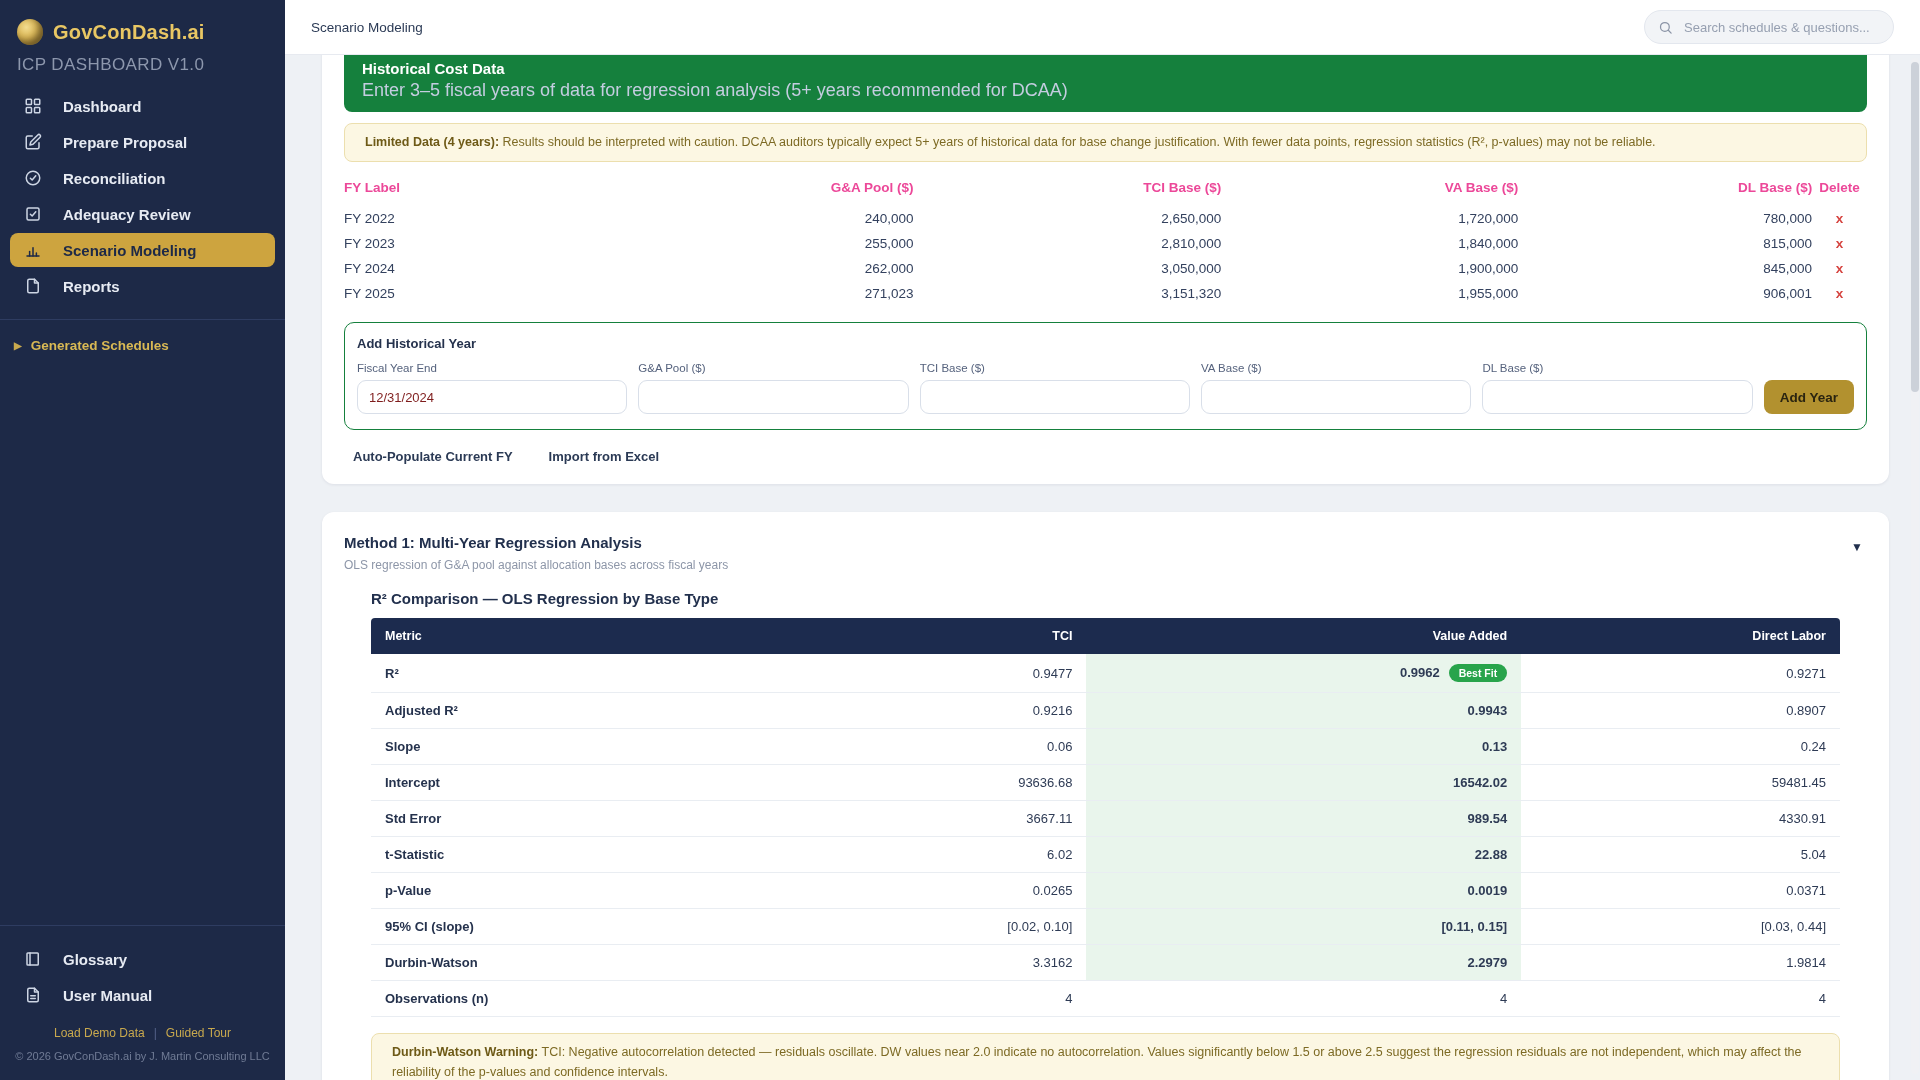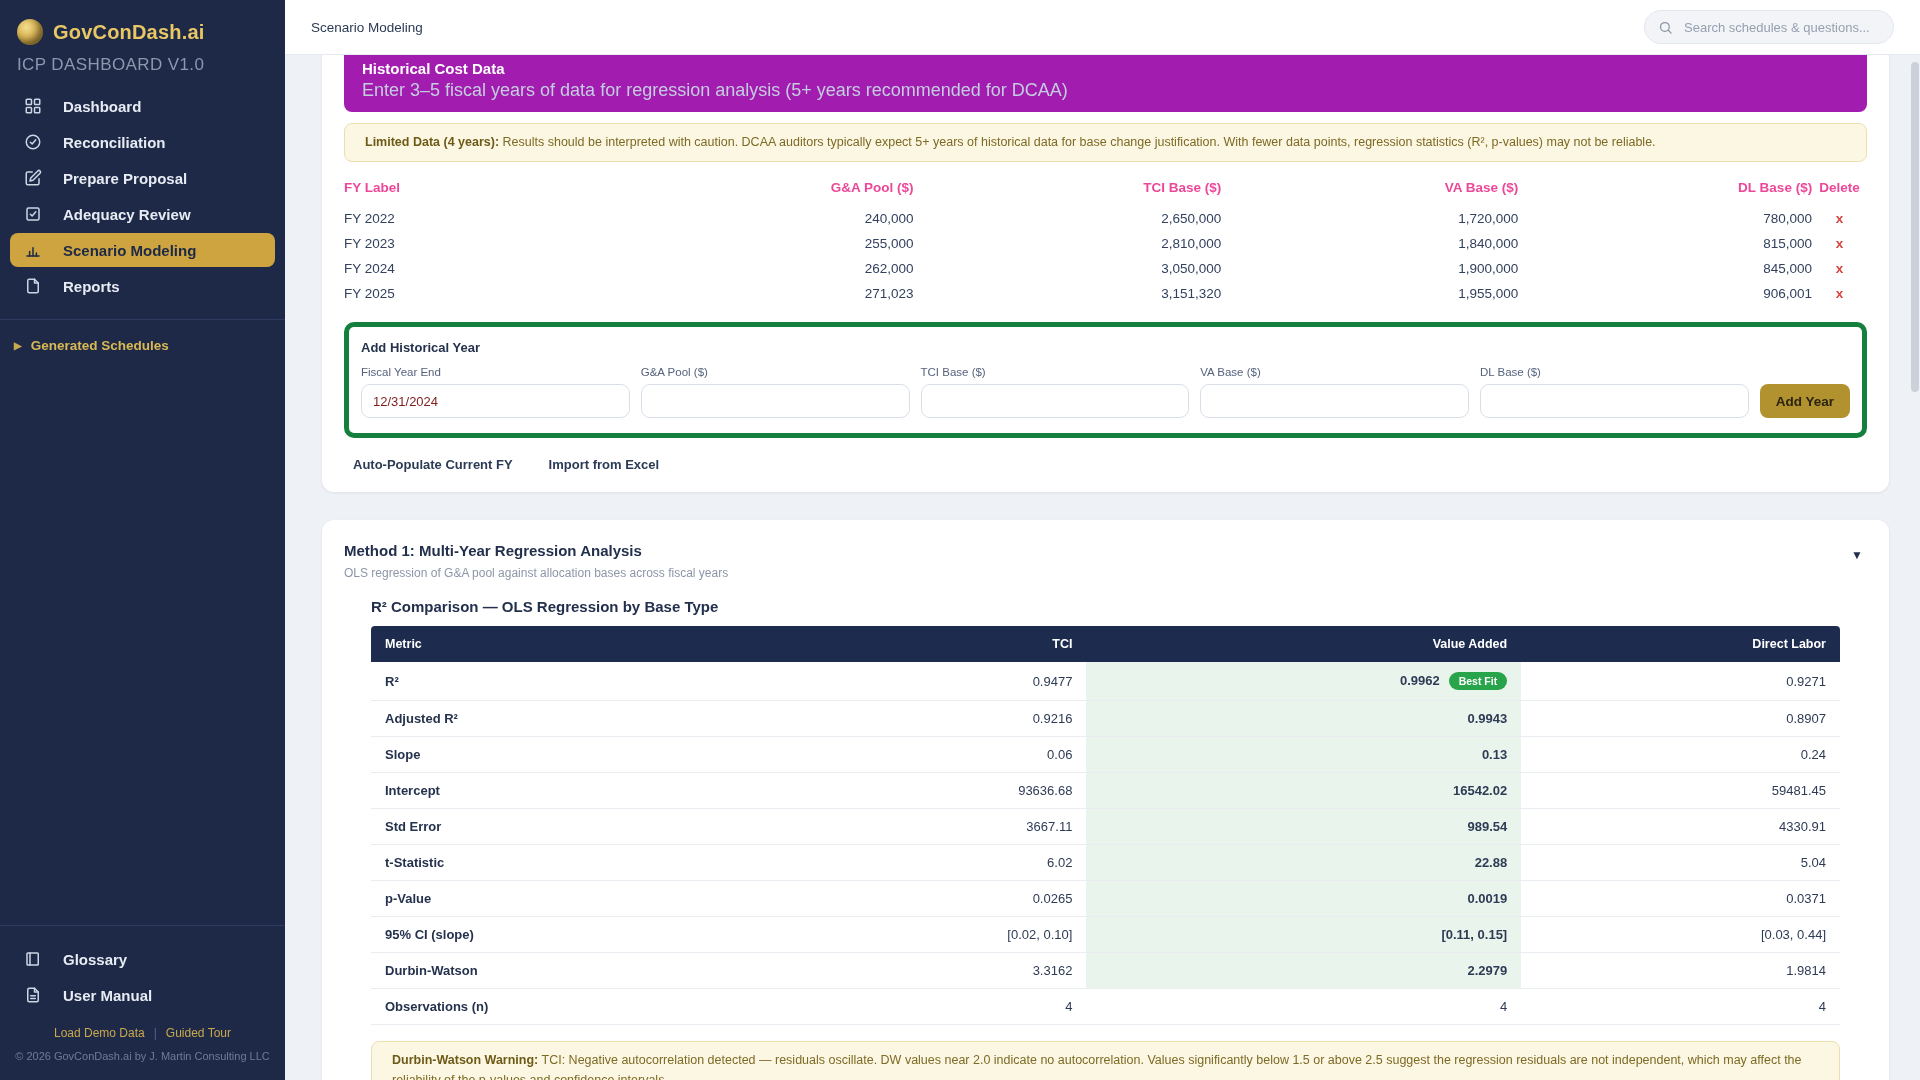--- a/index.html
+++ b/index.html
@@ -39,35 +39,35 @@
   .searchbox { display:flex; align-items:center; gap:9px; background:#f2f4f7; border:1px solid #e3e7ee; border-radius:17px; height:34px; width:250px; padding:0 13px; color:#8b94a6; }
   .searchbox svg { width:15px; height:15px; flex:none; }
   .searchbox input { border:none; background:transparent; outline:none; font-size:13px; color:#3a4660; width:100%; font-family:inherit; }
   .searchbox input::placeholder { color:#97a0b1; }
 
   .content { height:1025px; overflow:hidden; padding:0 31px 0 37px; }
   .card { background:#fff; border-radius:12px; box-shadow:0 1px 3px rgba(20,30,60,.08); }
 
   
   .card-hist { margin-top:-30px; padding:20px 22px; }
-  .hist-header { background:#a21caf; border-radius:8px; padding:15px 18px 11px; }
+  .hist-header { background:#15803d; border-radius:8px; padding:15px 18px 11px; }
   .hist-title { color:#ffffff; font-size:15px; font-weight:bold; }
   .hist-sub { color:#c4cde0; font-size:18px; margin-top:3px; }
   .warn { background:#fcf7e3; border:1px solid #ecdfae; border-radius:8px; padding:9px 20px; font-size:12.5px; color:#7d6a24; margin-top:11px; line-height:1.55; }
   .warn strong { color:#6e5a17; }
 
   .hist-table { width:100%; border-collapse:collapse; margin-top:12px; font-size:13.5px; }
   .hist-table th { font-weight:bold; color:#ec4899; text-align:right; padding:6px 0 11px; }
   .hist-table th.c-fy { text-align:left; }
   .hist-table th.c-del, .hist-table td.c-del { text-align:center; }
   .hist-table td { color:#33415e; text-align:right; padding:5px 0; }
   .hist-table td.c-fy { text-align:left; }
   .del-x { color:#d64541; font-weight:600; cursor:pointer; }
 
-  .add-box { border:5px solid #15803d; border-radius:10px; margin-top:16px; padding:13px 12px 15px; }
+  .add-box { border:1px solid #15803d; border-radius:10px; margin-top:16px; padding:13px 12px 15px; }
   .add-title { font-size:13px; font-weight:bold; color:#25324d; }
   .add-row { display:flex; gap:11px; margin-top:11px; align-items:flex-end; }
   .field { flex:1; display:flex; flex-direction:column; }
   .field label { font-size:11.5px; color:#55627d; margin-bottom:6px; }
   .field input { height:34px; border:1px solid #d9dfe9; border-radius:9px; padding:0 11px; font-size:13px; color:#7f1d1d; outline:none; font-family:inherit; background:#fff; width:100%; }
   .add-btn { height:34px; background:#b2912f; color:#2a2410; border:none; border-radius:8px; padding:0 16px; font-weight:bold; font-size:13.5px; font-family:inherit; cursor:pointer; flex:none; }
   .actions { display:flex; gap:36px; margin-top:19px; padding-left:9px; }
   .action-link { font-size:13px; font-weight:bold; color:#2b3a55; cursor:pointer; }
 
   
@@ -110,34 +110,34 @@
             <rect x="14" y="3" width="7" height="7" rx="1"></rect>
             <rect x="3" y="14" width="7" height="7" rx="1"></rect>
             <rect x="14" y="14" width="7" height="7" rx="1"></rect>
           </svg>
         </span>
         <span class="nav-label">Dashboard</span>
       </div>
       <div class="nav-item">
         <span class="nav-icon">
           <svg viewBox="0 0 24 24" fill="none" stroke="currentColor" stroke-width="2" stroke-linecap="round" stroke-linejoin="round">
+            <path d="M11 4H5a2 2 0 0 0-2 2v13a2 2 0 0 0 2 2h13a2 2 0 0 0 2-2v-6"></path>
+            <path d="M18.4 2.6a2.1 2.1 0 0 1 3 3L12 15l-4 1 1-4 9.4-9.4z"></path>
+          </svg>
+        </span>
+        <span class="nav-label">Prepare Proposal</span>
+      </div>
+      <div class="nav-item">
+        <span class="nav-icon">
+          <svg viewBox="0 0 24 24" fill="none" stroke="currentColor" stroke-width="2" stroke-linecap="round" stroke-linejoin="round">
             <circle cx="12" cy="12" r="9"></circle>
             <path d="M8.5 12.3l2.4 2.4 4.8-5.6"></path>
           </svg>
         </span>
         <span class="nav-label">Reconciliation</span>
-      </div>
-      <div class="nav-item">
-        <span class="nav-icon">
-          <svg viewBox="0 0 24 24" fill="none" stroke="currentColor" stroke-width="2" stroke-linecap="round" stroke-linejoin="round">
-            <path d="M11 4H5a2 2 0 0 0-2 2v13a2 2 0 0 0 2 2h13a2 2 0 0 0 2-2v-6"></path>
-            <path d="M18.4 2.6a2.1 2.1 0 0 1 3 3L12 15l-4 1 1-4 9.4-9.4z"></path>
-          </svg>
-        </span>
-        <span class="nav-label">Prepare Proposal</span>
       </div>
       <div class="nav-item">
         <span class="nav-icon">
           <svg viewBox="0 0 24 24" fill="none" stroke="currentColor" stroke-width="2" stroke-linecap="round" stroke-linejoin="round">
             <rect x="4" y="4" width="16" height="16" rx="2"></rect>
             <path d="M8.5 12.3l2.4 2.4 4.8-5.6"></path>
           </svg>
         </span>
         <span class="nav-label">Adequacy Review</span>
       </div>

